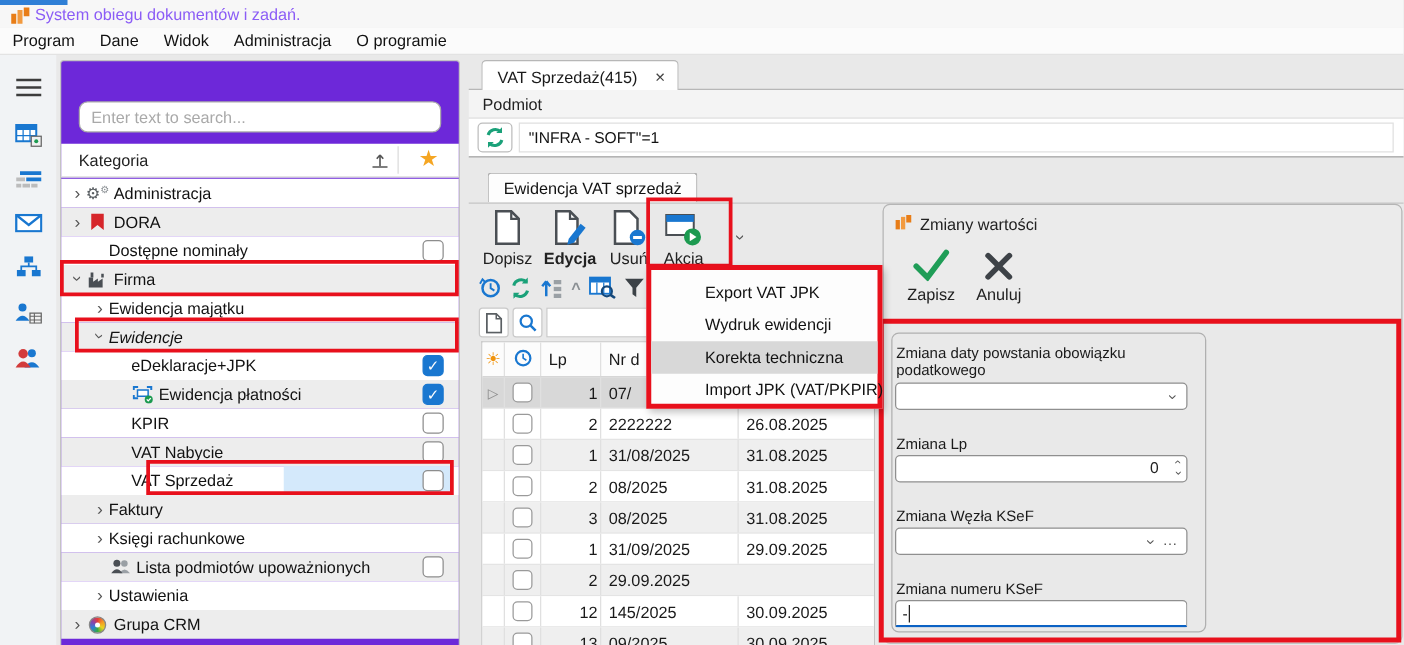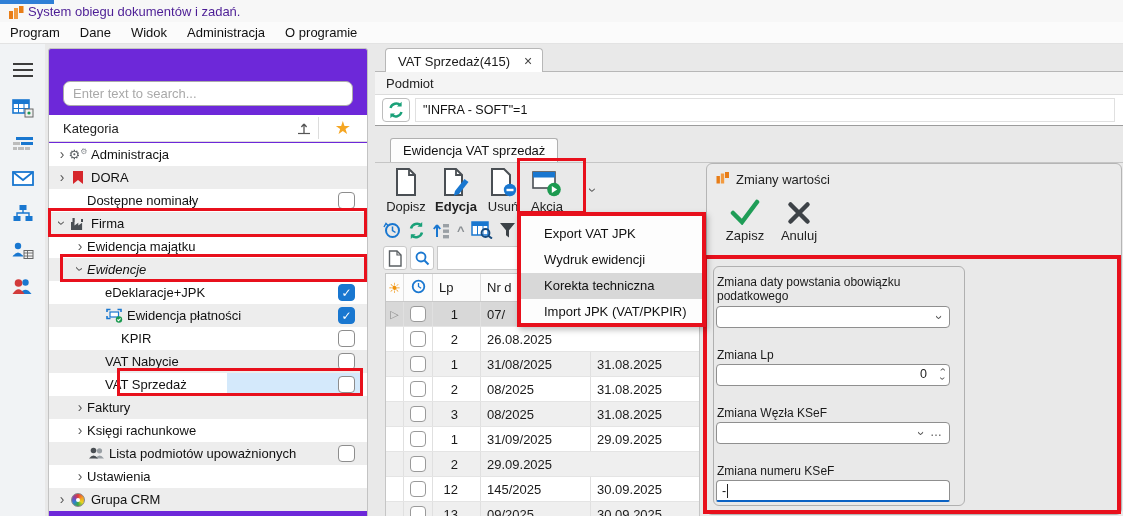--- a/index.html
+++ b/index.html
@@ -4,21 +4,21 @@
 <style>
   * { margin:0; padding:0; box-sizing:border-box; }
   html,body { width:1123px; height:516px; overflow:hidden; }
   body { font-family:"Liberation Sans","DejaVu Sans",sans-serif; font-size:13px; color:#1a1a1a; background:#e9e9e9; }
   .screen { position:relative; width:1123px; height:516px; background:#e9e9e9; }
 
   
   .titlebar { position:absolute; left:0; top:0; width:1123px; height:22px; background:#f7f7f7; }
   .blue-sliver { position:absolute; left:0; top:0; width:54px; height:4px; background:#2f7fd6; }
   .app-logo { position:absolute; left:8px; top:5px; }
-  .title-text { position:absolute; left:28px; top:4px; font-size:13px; color:#4c1d95; }
+  .title-text { position:absolute; left:28px; top:4px; font-size:13px; color:#8b5cf6; }
   .menubar { position:absolute; left:0; top:22px; width:1123px; height:22px; background:#fbfbfb; border-bottom:1px solid #e3e3e3; }
   .menu-item { display:inline-block; padding:3px 10px 0 10px; font-size:13px; color:#111; cursor:default; }
 
   
   .nav-rail { position:absolute; left:0; top:44px; width:45px; height:472px; background:#f1f3f5; }
   .nav-ico { position:absolute; left:11px; width:24px; height:24px; display:flex; align-items:center; justify-content:center; }
 
   
   .sidebar { position:absolute; left:48px; top:48px; width:320px; height:490px; background:#6d28d9; border:1px solid #c3c3c3; border-radius:3px; }
   .search-box { position:absolute; left:14px; top:32px; width:290px; height:25px; border:1px solid #ababab; border-radius:7px; background:#fff; font-size:13px; color:#333; padding:0 9px; font-family:"Liberation Sans","DejaVu Sans",sans-serif; }
@@ -68,30 +68,30 @@
   .search-row { position:absolute; left:8px; top:82px; height:26px; display:flex; align-items:center; gap:3px; }
   .mini-box { width:24px; height:24px; border:1px solid #c9c9c9; border-radius:3px; background:#fff; display:flex; align-items:center; justify-content:center; }
   .grid-search { width:265px; height:24px; border:1px solid #c9c9c9; background:#fff; font-family:"Liberation Sans","DejaVu Sans",sans-serif; }
 
   
   .grid { position:absolute; left:10px; top:110px; width:315px; height:244px; background:#fff; border:1px solid #c5c5c5; border-bottom:none; }
   .g-header { display:flex; height:28px; background:#fcfcfc; border-bottom:1px solid #c9c9c9; align-items:center; }
   .g-row { display:flex; height:25px; align-items:center; border-bottom:1px solid #e4e4e4; }
   .c-exp { flex:0 0 18px; text-align:center; border-right:1px solid #e0e0e0; height:100%; display:flex; align-items:center; justify-content:center; }
   .c-cb  { flex:0 0 29px; border-right:1px solid #e0e0e0; height:100%; display:flex; align-items:center; justify-content:center; }
-  .c-lp  { flex:0 0 48px; border-right:1px solid #e0e0e0; height:100%; display:flex; align-items:center; justify-content:flex-end; padding-right:22px; }
+  .c-lp  { flex:0 0 48px; border-right:1px solid #e0e0e0; height:100%; display:flex; align-items:center; justify-content:flex-end; padding-right:2px; }
   .c-nr  { flex:0 0 110px; border-right:1px solid #e0e0e0; height:100%; display:flex; align-items:center; padding-left:6px; white-space:nowrap; overflow:hidden; }
   .c-dt  { flex:1; height:100%; display:flex; align-items:center; padding-left:6px; white-space:nowrap; overflow:hidden; }
   .g-row .cb2 { width:16px; height:16px; border:1px solid #9a9a9a; border-radius:4px; background:#fff; }
   .row-exp { color:#8a8a8a; font-size:11px; }
   .sun { color:#f0930c; font-size:14px; }
 
   
   .dropdown { position:absolute; left:517px; top:212px; width:189px; height:115px; background:#fdfdfd; border:4px solid #e8101c; box-shadow:2px 3px 6px rgba(0,0,0,0.25); z-index:30; padding-top:5px; }
-  .dd-item { height:26px; line-height:26px; padding-left:23px; color:#111; white-space:nowrap; }
+  .dd-item { height:26px; line-height:26px; padding-left:43px; color:#111; white-space:nowrap; }
   .dd-item.hl { background:#d8d8d8; }
 
   
   .right-group { position:absolute; left:706px; top:163px; width:416px; height:352px; border:1px solid #b5b5b5; border-radius:6px; background:#ebebeb; }
   .panel-head { position:absolute; left:9px; top:7px; display:flex; align-items:center; gap:6px; }
   .panel-title { color:#222; }
   .panel-btn { position:absolute; top:33px; width:52px; text-align:center; }
   .panel-btn .pb-ico { height:28px; display:flex; align-items:flex-end; justify-content:center; }
   .pb-label { font-size:13px; color:#222; margin-top:3px; }
 
@@ -263,21 +263,21 @@
               <rect x="4" y="4" width="8.5" height="5" fill="#fff" stroke="#1977d0" stroke-width="1.2"></rect>
               <circle cx="13" cy="11.5" r="3.2" fill="#1c9a50"></circle>
               <path d="M11.4 11.5 l1.2 1.2 l2 -2.2" stroke="#fff" stroke-width="1.1" fill="none"></path>
             </svg>
           </span>
           <span class="tree-label">Ewidencja płatności</span>
           <span class="tree-cb">
             <span class="cb checked">✓</span>
           </span>
         </div>
-        <div class="tree-row" style="background: rgb(255, 255, 255); padding-left: 58px;">
+        <div class="tree-row" style="background: rgb(255, 255, 255); padding-left: 42px;">
           <span class="chev-wrap"></span>
           <span class="tree-label">KPIR</span>
           <span class="tree-cb">
             <span class="cb"></span>
           </span>
         </div>
         <div class="tree-row" style="background: rgb(237, 237, 237); padding-left: 42px;">
           <span class="chev-wrap"></span>
           <span class="tree-label">VAT Nabycie</span>
           <span class="tree-cb">
@@ -483,20 +483,21 @@
           <div class="c-dt"></div>
         </div>
         <div class="g-row" style="background: rgb(255, 255, 255);">
           <div class="c-exp">
             <span class="row-exp"></span>
           </div>
           <div class="c-cb">
             <span class="cb2"></span>
           </div>
           <div class="c-lp">2</div>
+          <div class="c-nr">2222222</div>
           <div class="c-dt">26.08.2025</div>
         </div>
         <div class="g-row" style="background: rgb(239, 239, 239);">
           <div class="c-exp">
             <span class="row-exp"></span>
           </div>
           <div class="c-cb">
             <span class="cb2"></span>
           </div>
           <div class="c-lp">1</div>

